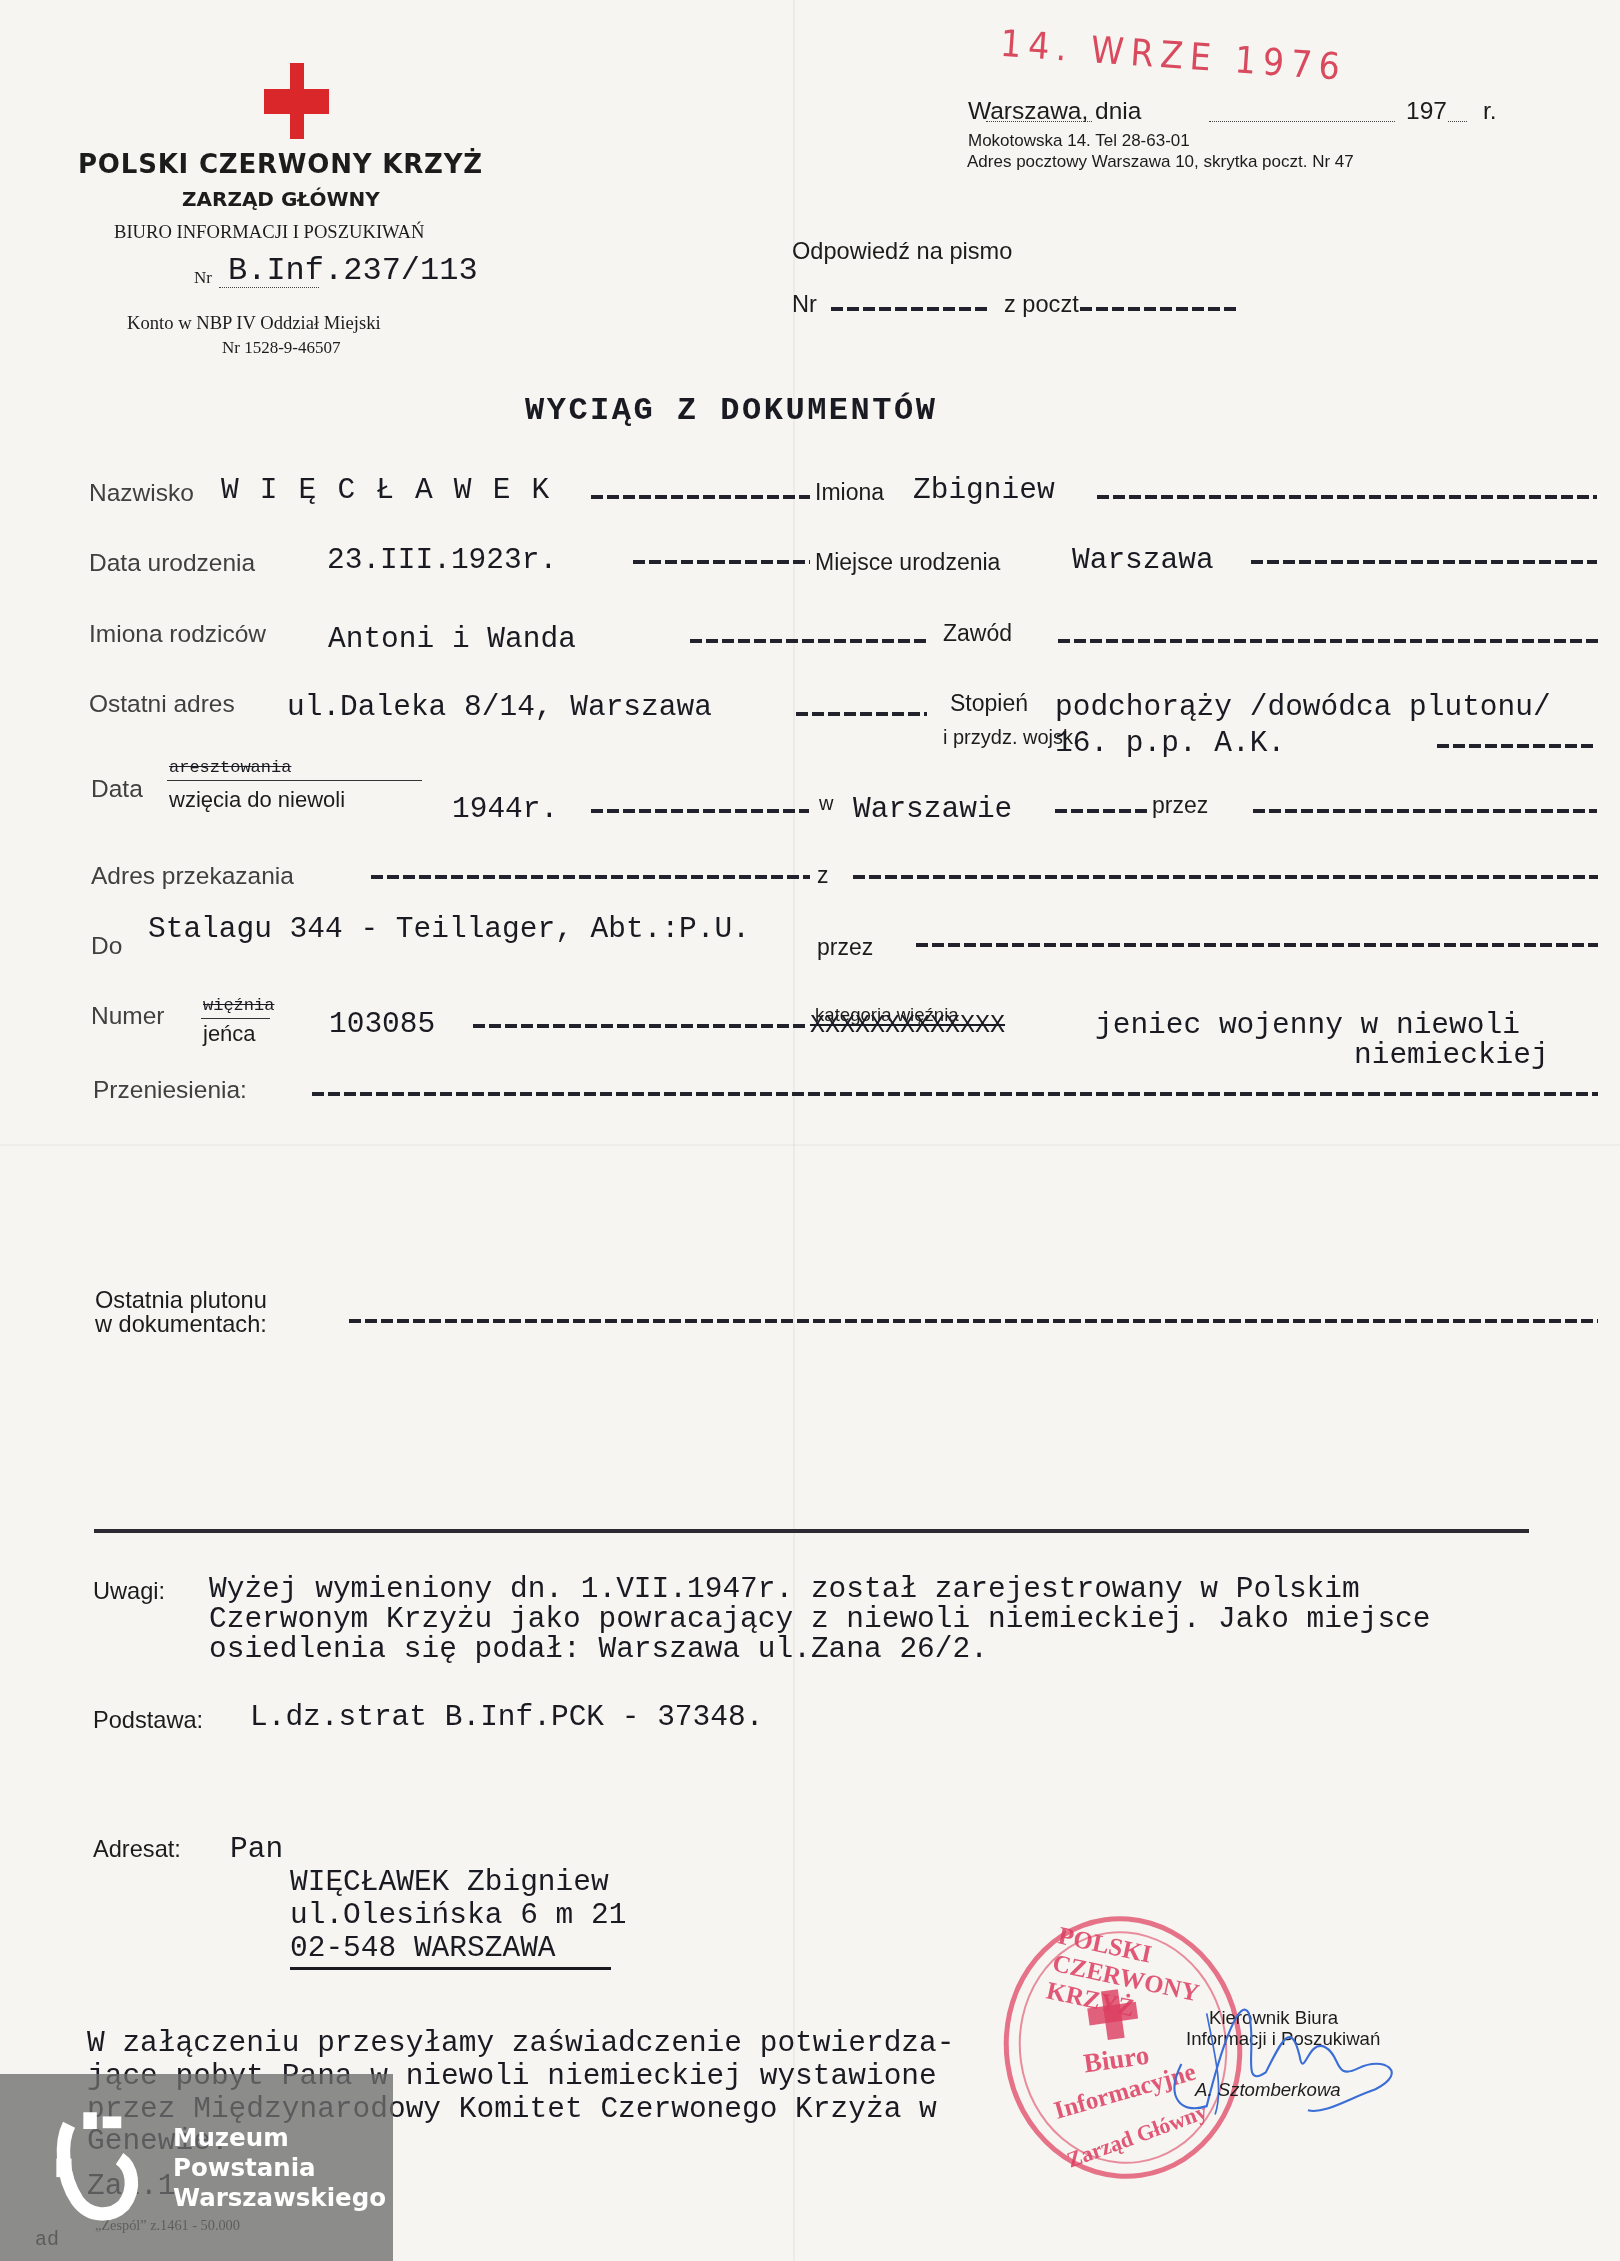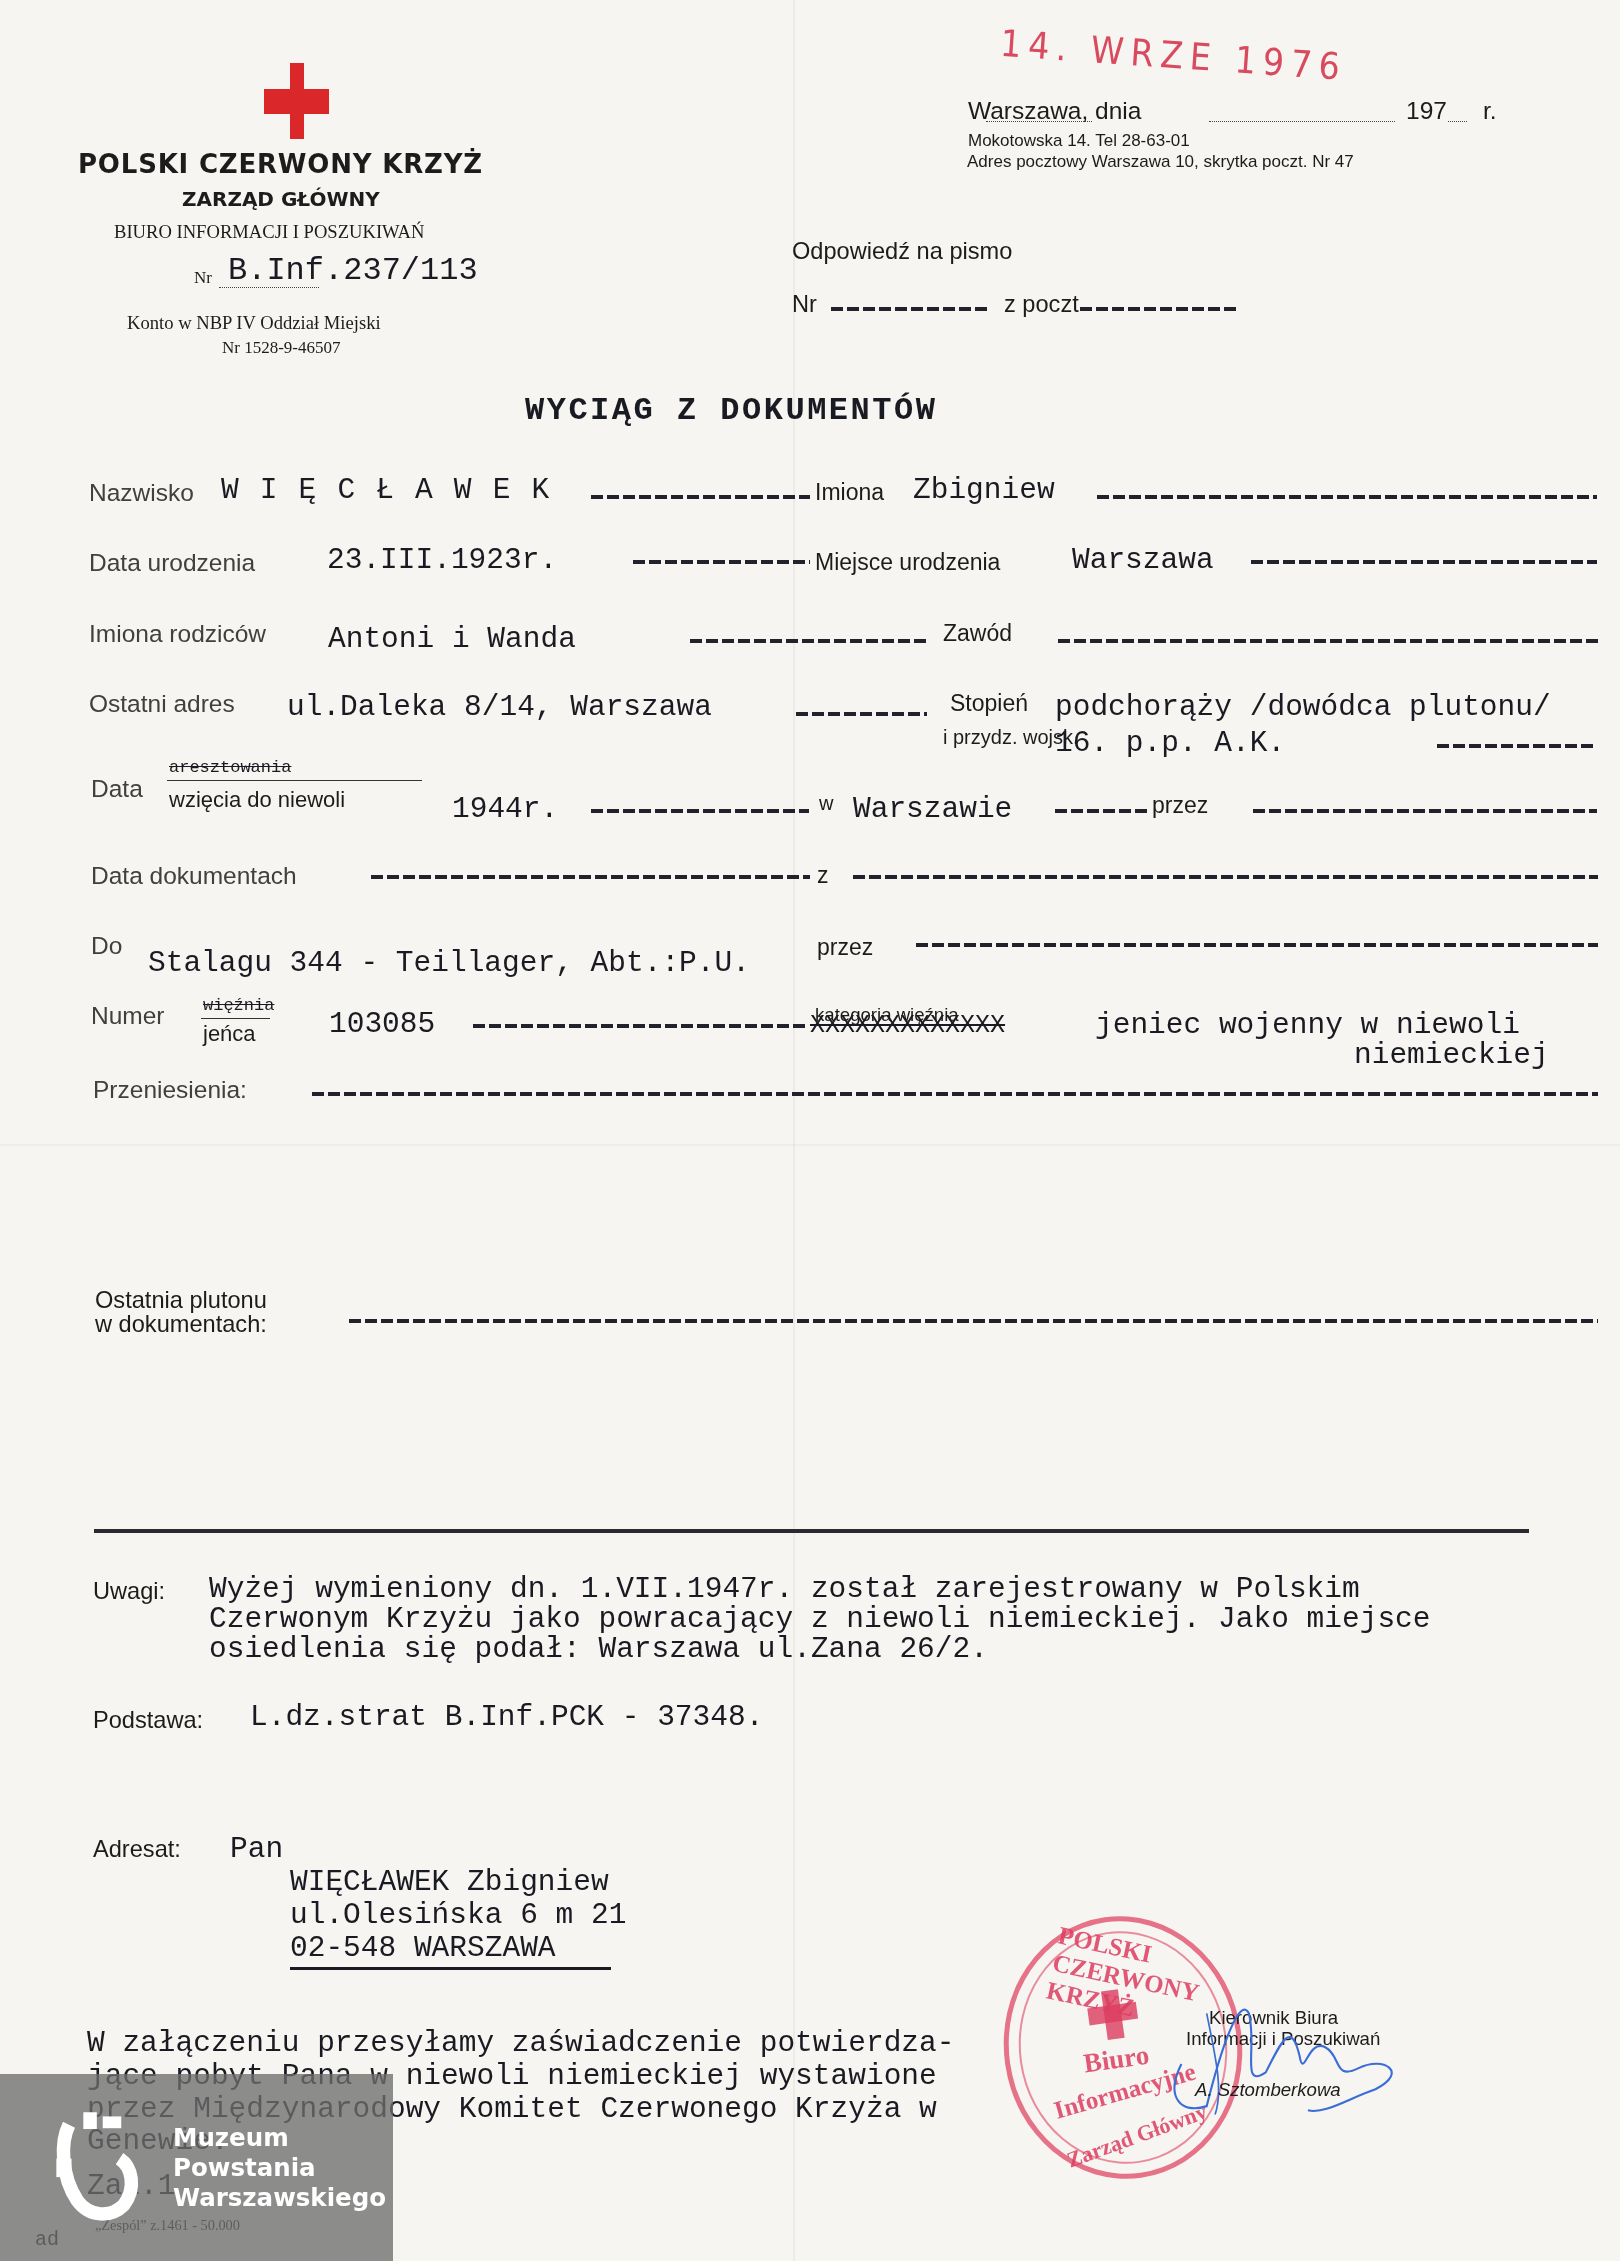--- a/index.html
+++ b/index.html
@@ -119,27 +119,27 @@
 <div class="abs" style="left:167px; top:780px; width:255px; border-top:1.7px solid #333;"></div>
 <div class="abs sans" style="left:169px; top:787px; font-size:22px;">wzięcia do niewoli</div>
 <div class="abs type val" style="left:452px; top:792px;">1944r.</div>
 <div class="dash" style="left:591px; top:809px; width:218px;"></div>
 <div class="abs sans" style="left:819px; top:792px; font-size:20px;">w</div>
 <div class="abs type val" style="left:853px; top:792px;">Warszawie</div>
 <div class="dash" style="left:1055px; top:809px; width:93px;"></div>
 <div class="abs sans" style="left:1152px; top:792px; font-size:23px;">przez</div>
 <div class="dash" style="left:1253px; top:809px; width:344px;"></div>
 
-<div class="abs sans lbl" style="left:91px; top:862px;">Data dokumentach</div>
+<div class="abs sans lbl" style="left:91px; top:862px;">Adres przekazania</div>
 <div class="dash" style="left:371px; top:875px; width:439px;"></div>
 <div class="abs sans" style="left:817px; top:862px; font-size:23px;">z</div>
 <div class="dash" style="left:853px; top:875px; width:745px;"></div>
 
 <div class="abs sans lbl" style="left:91px; top:932px;">Do</div>
-<div class="abs type val" style="left:148px; top:946px;text-align:center;">Stalagu 344 - Teillager, Abt.:P.U.</div>
+<div class="abs type val" style="left:148px; top:912px;text-align:center;">Stalagu 344 - Teillager, Abt.:P.U.</div>
 <div class="abs sans" style="left:817px; top:934px; font-size:23px;">przez</div>
 <div class="dash" style="left:916px; top:943px; width:682px;"></div>
 
 <div class="abs sans lbl" style="left:91px; top:1002px;">Numer</div>
 <div class="abs type strike" style="left:203px; top:996px; font-size:17px;">więźnia</div>
 <div class="abs" style="left:201px; top:1018px; width:69px; border-top:1.7px solid #333;"></div>
 <div class="abs sans" style="left:203px; top:1021px; font-size:22px;">jeńca</div>
 <div class="abs type val" style="left:329px; top:1007px;">103085</div>
 <div class="dash" style="left:473px; top:1024px; width:333px;"></div>
 <div class="abs sans" style="left:815px; top:1004px; font-size:18.6px;">kategoria więźnia</div>

